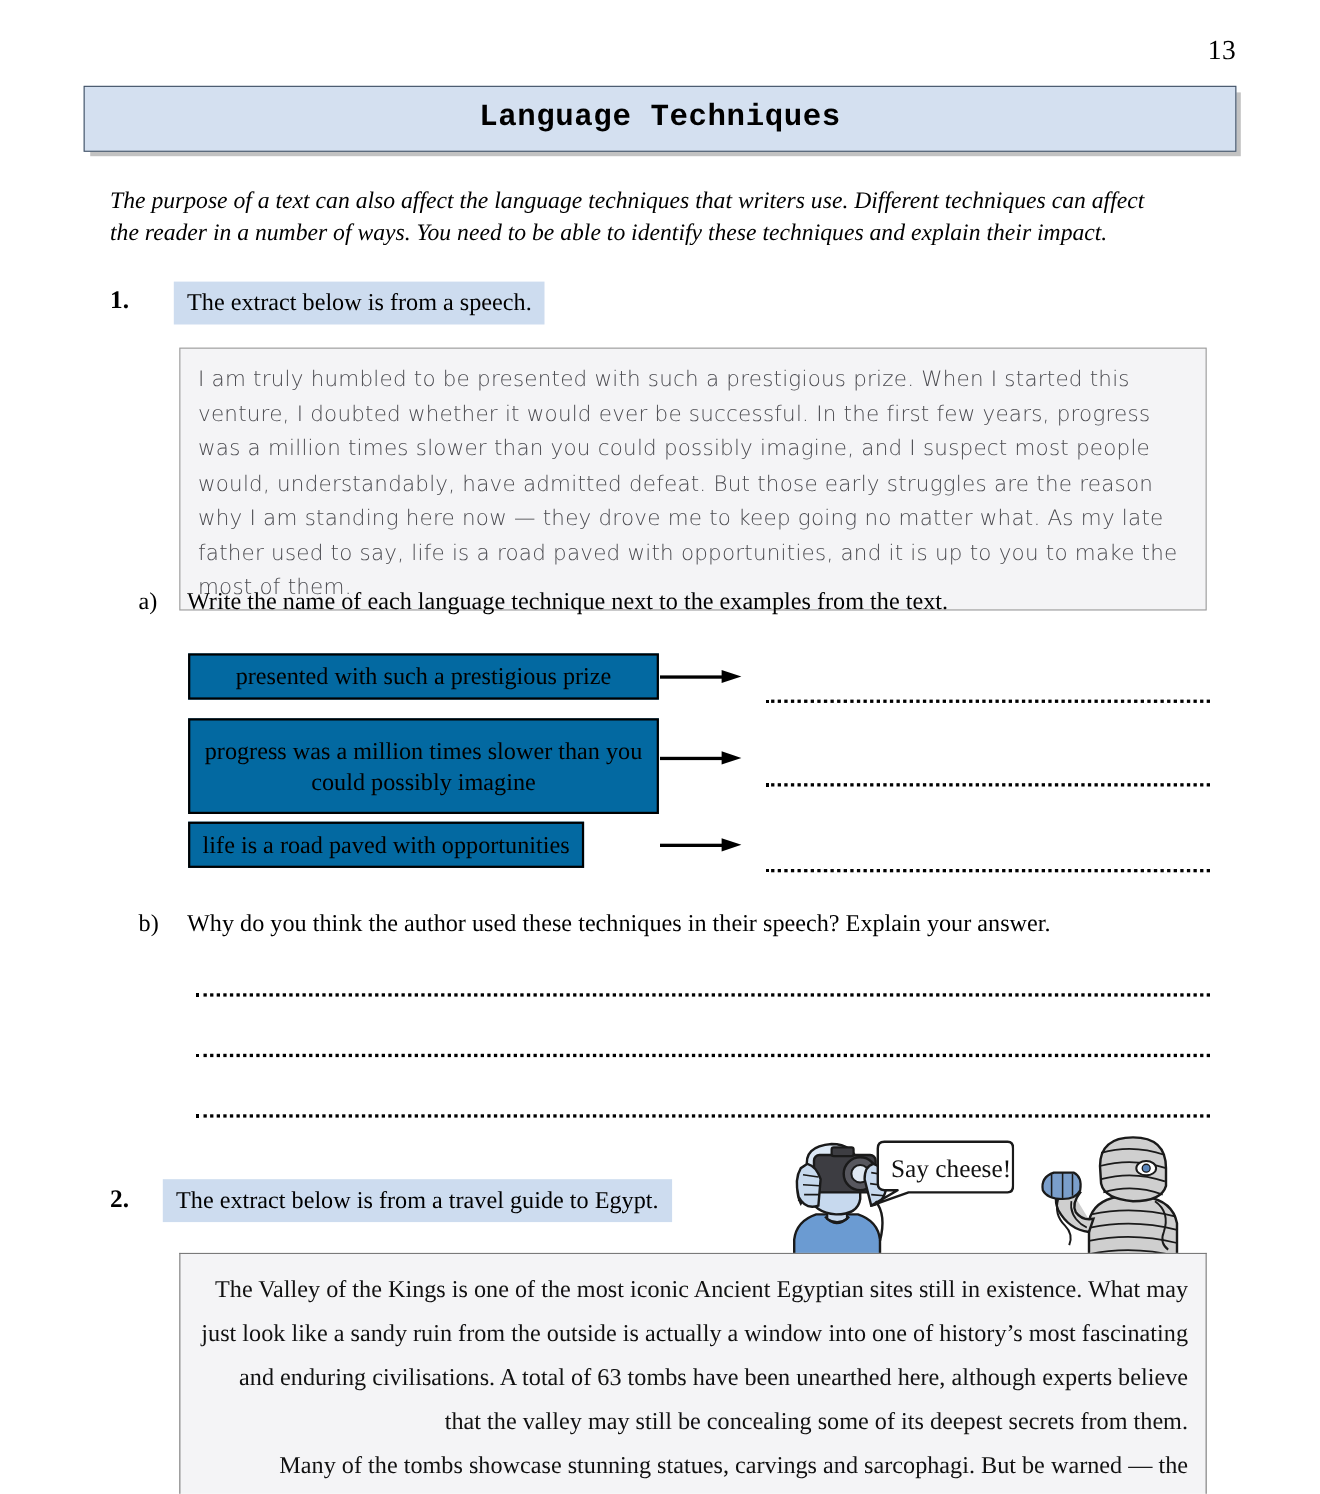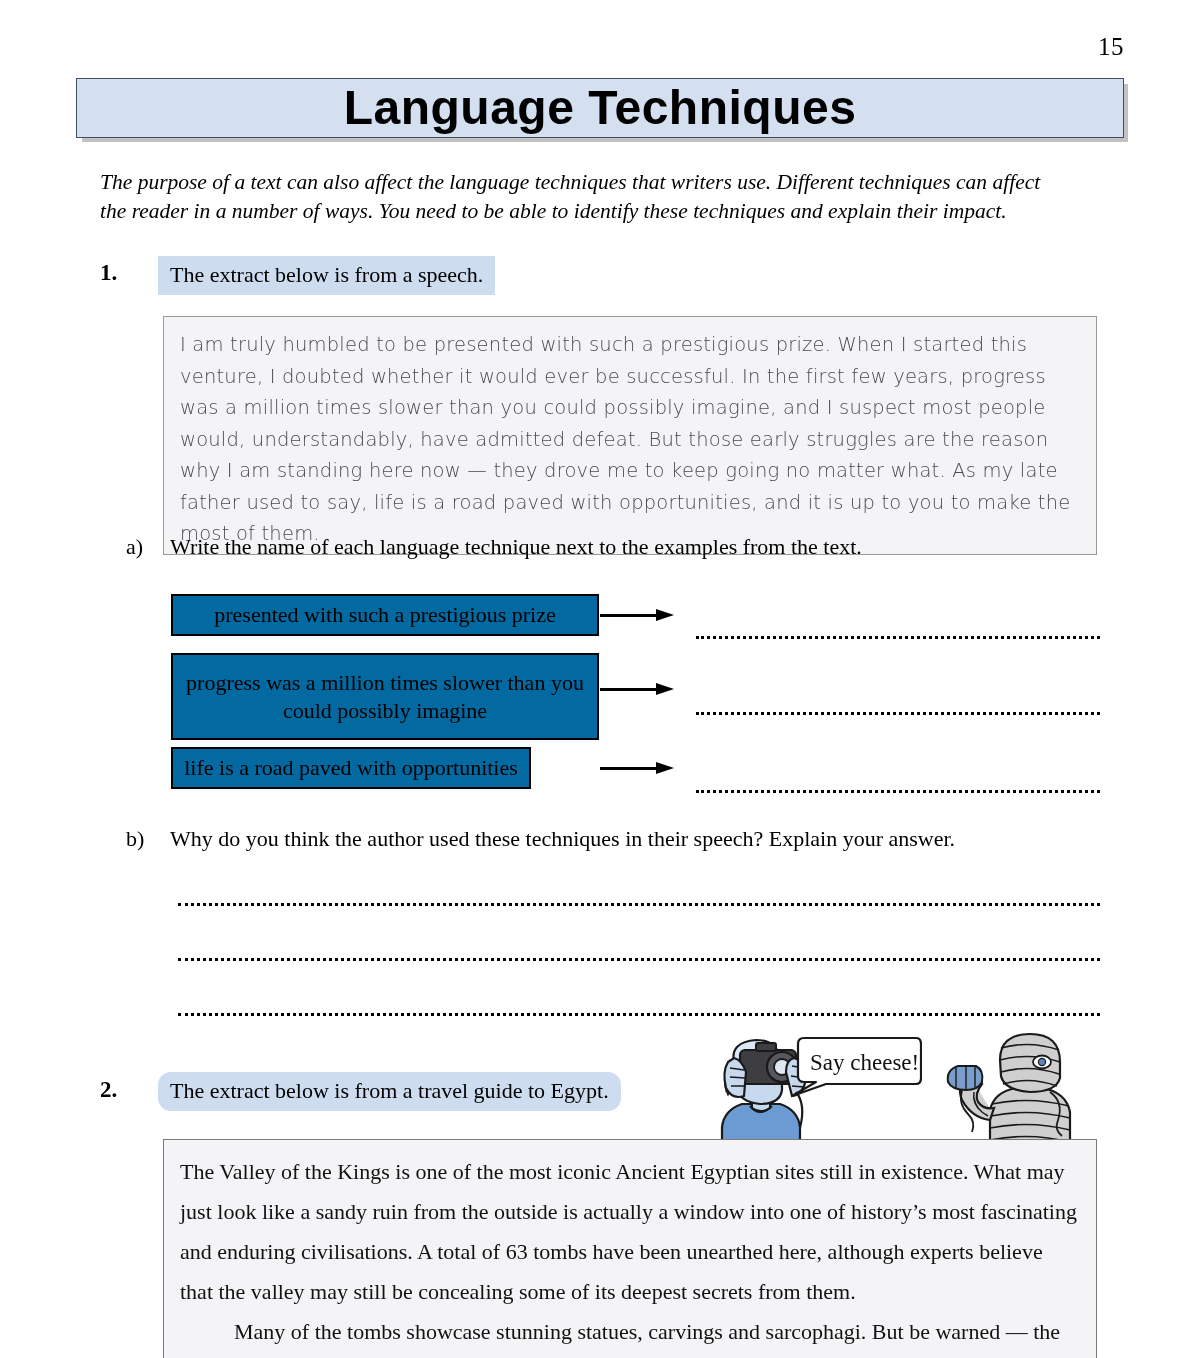--- a/index.html
+++ b/index.html
@@ -35,23 +35,23 @@
     height: 60px;
     background: #d4e0f0;
     border: 1.5px solid #3f4f63;
     box-shadow: 5px 5px 0 -1px rgba(120,120,120,0.45);
     display: flex;
     align-items: center;
     justify-content: center;
     box-sizing: border-box;
   }
   .title-banner .title-text {
-    font-family: Liberation Sans, sans-serif;
+    font-family: Liberation Mono, monospace;
     font-weight: bold;
-    font-size: 48px;
+    font-size: 28px;
     letter-spacing: 0.5px;
     color: #000;
     line-height: 1;
   }
 
   
   .intro {
     position: absolute;
     left: 100px;
     top: 168px;
@@ -77,21 +77,21 @@
   .highlight {
     position: absolute;
     background: #cddcef;
     font-size: 22px;
     font-family: Liberation Serif, serif;
     padding: 7px 12px 8px 12px;
     line-height: 1.1;
     white-space: nowrap;
   }
   .q1-high { left: 158px; top: 256px; }
-  .q2-high { left: 158px; top: 1072px; border-radius: 13px; }
+  .q2-high { left: 148px; top: 1072px; }
 
   
   .extract-hand {
     position: absolute;
     left: 163px;
     top: 316px;
     width: 934px;
     box-sizing: border-box;
     background: #f4f4f6;
     border: 1px solid #9a9a9a;
@@ -200,27 +200,27 @@
     background: #f4f4f6;
     border: 1px solid #7a7a7a;
     border-bottom: none;
     padding: 12px 16px 0 16px;
     font-family: "Liberation Serif", serif;
     font-size: 22px;
     line-height: 1.82;
     color: #111;
     overflow: hidden;
   }
-  .extract-egypt p { margin: 0; }
+  .extract-egypt p { margin: 0; text-align: right; }
   .extract-egypt p.indent { text-indent: 54px; }
 </style>
 </head>
 <body>
 
-<div class="page-number">15</div>
+<div class="page-number">13</div>
 
 <div class="title-banner">
   <span class="title-text">Language Techniques</span>
 </div>
 
 <div class="intro">The purpose of a text can also affect the language techniques that writers use.  Different techniques can affect
 the reader in a number of ways.  You need to be able to identify these techniques and explain their impact.</div>
 
 <div class="qnum q1-num">1.</div>
 <div class="highlight q1-high">The extract below is from a speech.</div>

